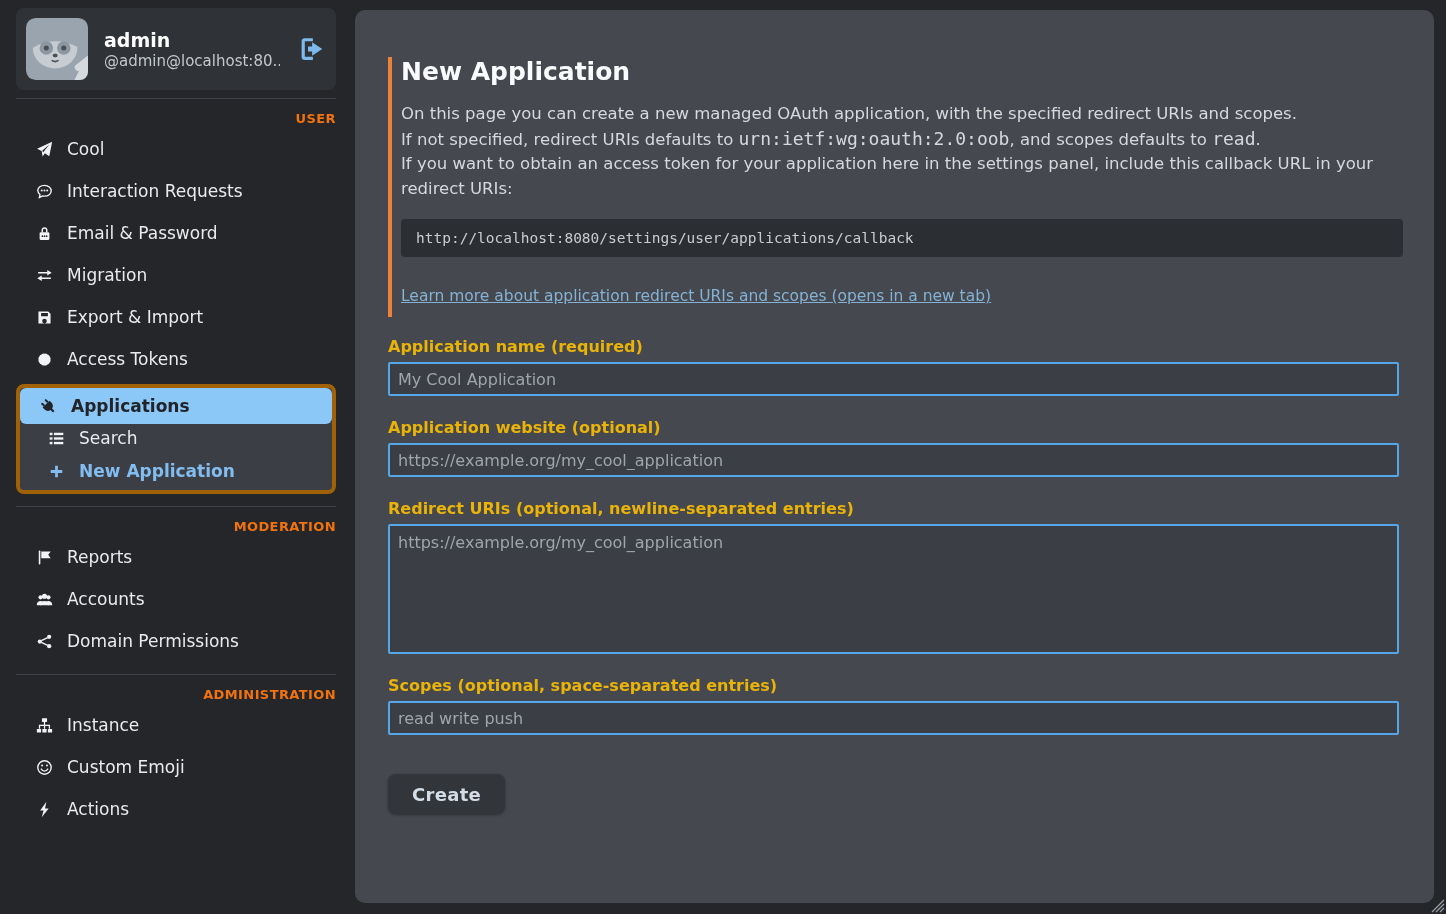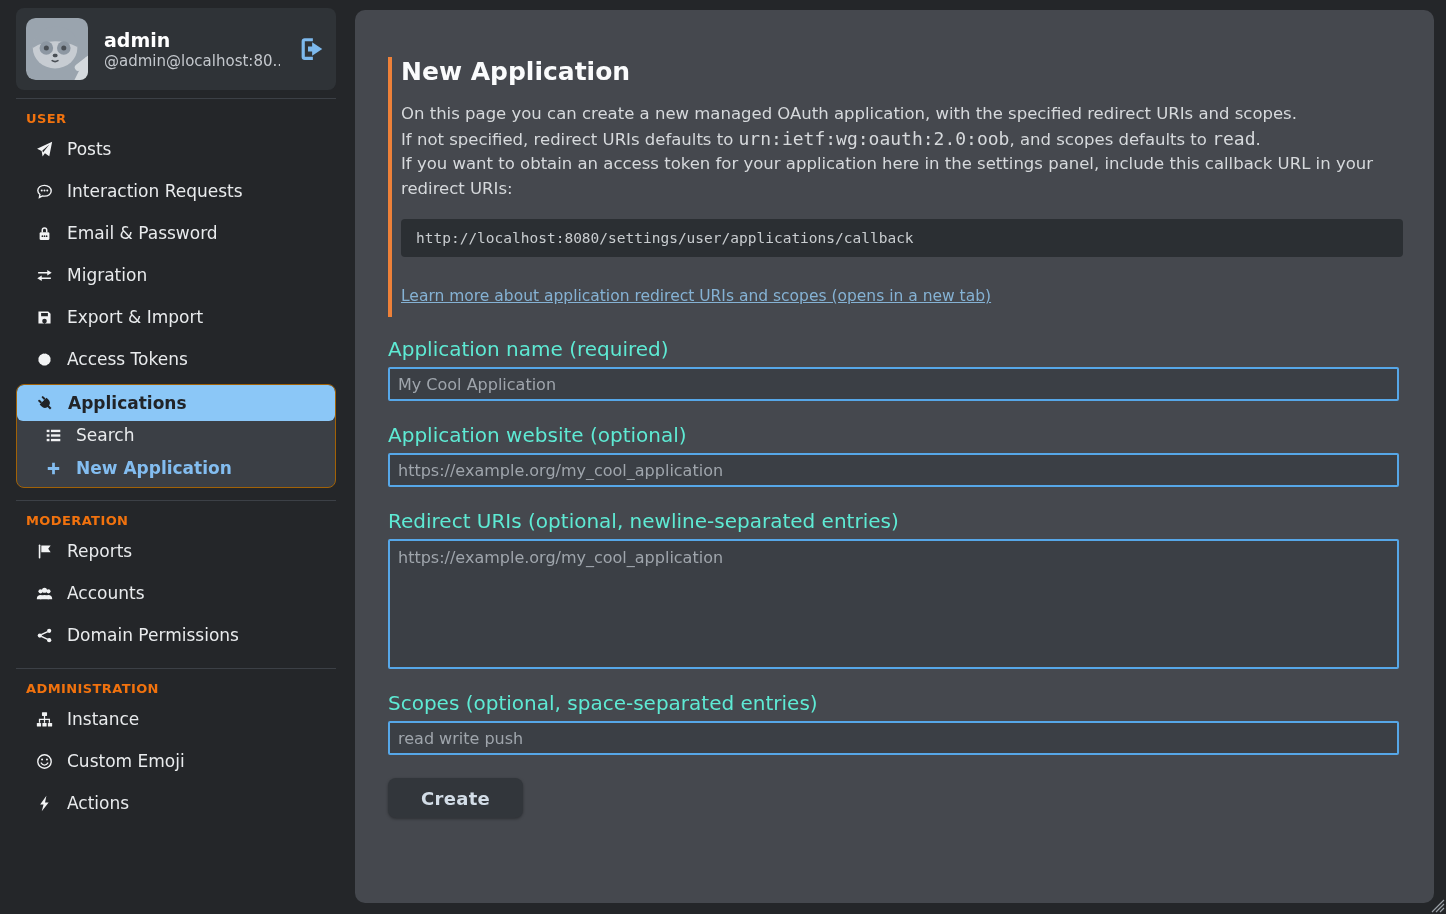--- a/index.html
+++ b/index.html
@@ -22,32 +22,32 @@
   .avatar { width:62px; height:62px; border-radius:8px; flex:0 0 62px; display:block; }
   .user-meta { flex:1 1 auto; min-width:0; }
   .user-name { font-size:19px; font-weight:700; color:#ffffff; line-height:1.3; }
   .user-handle { font-size:15px; color:#c4c8cd; white-space:nowrap; overflow:hidden; }
   .logout { width:30px; height:30px; color:#7db9ed; flex:0 0 30px; cursor:pointer; }
 
   .divider { border:none; border-top:1px solid #3c4046; margin:8px 0; }
 
   .section-header {
     font-size:13px; font-weight:700; letter-spacing:.4px;
-    color:#f1720e; margin:12px 0 2px 10px;
+    color:#f1720e; margin:12px 0 2px 10px;text-align:right;
   }
 
   .nav-item {
     display:flex; align-items:center; gap:14px;
     padding:11px 10px 11px 20px; font-size:17px; color:#e9ebed;
     cursor:pointer; border-radius:6px;
   }
   .nav-item .ic { width:17px; height:17px; flex:0 0 17px; color:#f2f3f4; }
 
   .apps-group {
-    margin-top:4px; border:1px solid #a16207; border-radius:8px; overflow:hidden;
+    margin-top:4px; border:4px solid #a16207; border-radius:8px; overflow:hidden;
     background:#3b3f45;
   }
   .apps-group .active-head {
     background:#8bc7f7; color:#212428; font-weight:700;
     padding:8px 10px 8px 20px;
   }
   .apps-group .active-head .ic { color:#212428; }
   .apps-group .sub-item { padding:4px 10px 9px 28px;text-align:right; }
   .apps-group .sub-item.current { color:#83bdf0; font-weight:700; }
   .apps-group .sub-item.current .ic { color:#83bdf0; }
@@ -67,34 +67,34 @@
   .code-block {
     margin-top:18px; background:#2b2f33; border-radius:4px;
     padding:11px 15px; font-size:14.5px; color:#c9cdd0;
     white-space:nowrap; overflow:hidden;
   }
   .learn-link {
     display:inline-block; margin-top:30px; font-size:15.5px;
     color:#85b2d4; text-decoration:underline; cursor:pointer;
   }
 
-  .field-label { display:block; font-size:20px; font-weight:400; color:#5eead4; margin-bottom:6px; }
+  .field-label { display:block; font-size:16px; font-weight:700; color:#eab308; margin-bottom:6px; }
   .text-input, .text-area {
     width:1011px; background:#3b3f45; border:2px solid #56a7e8; border-radius:2px;
     color:#e9ebed; font-size:16px; padding:0 8px;
     font-family:"DejaVu Sans","Liberation Sans",sans-serif;
     display:block; margin-bottom:22px; outline:none;
   }
   .text-input { height:34px; }
   .text-area { height:130px; padding-top:6px; resize:none; line-height:22px; }
   .text-input::placeholder, .text-area::placeholder { color:#9fa5ac; opacity:1; }
 
   .create-btn {
-    margin-top:1px; background:#32363b; color:#d3dde7;
-    border:none; border-radius:8px; height:40px; padding:0 33px;
+    margin-top:17px; background:#32363b; color:#d3dde7;
+    border:none; border-radius:8px; height:40px; padding:0 24px;
     font-size:18px; font-weight:700; letter-spacing:.3px;
     font-family:"DejaVu Sans","Liberation Sans",sans-serif;
     cursor:pointer; box-shadow:0 1px 3px rgba(0,0,0,.35);
   }
 
   .resize-grip { position:absolute; right:1px; bottom:1px; width:14px; height:14px; color:#9aa0a6; cursor:nwse-resize; }
 
   svg { display:block; }
 </style>
 </head>
@@ -128,21 +128,21 @@
 
   <hr class="divider">
 
   <div class="section-header">USER</div>
 
 
   <div class="nav-item">
     <svg class="ic" viewBox="0 0 16 16" fill="currentColor">
         <path d="M15.2.8 1 7.3l4.3 2L6.2 14.6l2.2-3.1 4.1 2.9zM6 9l6.6-5.8L6.6 10.8z"></path>
       </svg>
-    <span>Posts</span>
+    <span>Cool</span>
   </div>
 
   <div class="nav-item">
     <svg class="ic" viewBox="0 0 16 16">
         <path d="M8 2.2c-3.6 0-6.3 2.1-6.3 4.9 0 1.5.8 2.8 2 3.7L3.2 13.6l3-1.4c.6.1 1.2.2 1.8.2 3.6 0 6.3-2.1 6.3-4.9S11.6 2.2 8 2.2z" fill="none" stroke="currentColor" stroke-width="1.3"></path>
         <circle cx="5.4" cy="7.1" r=".95" fill="currentColor"></circle>
         <circle cx="8" cy="7.1" r=".95" fill="currentColor"></circle>
         <circle cx="10.6" cy="7.1" r=".95" fill="currentColor"></circle>
       </svg>
     <span>Interaction Requests</span>

